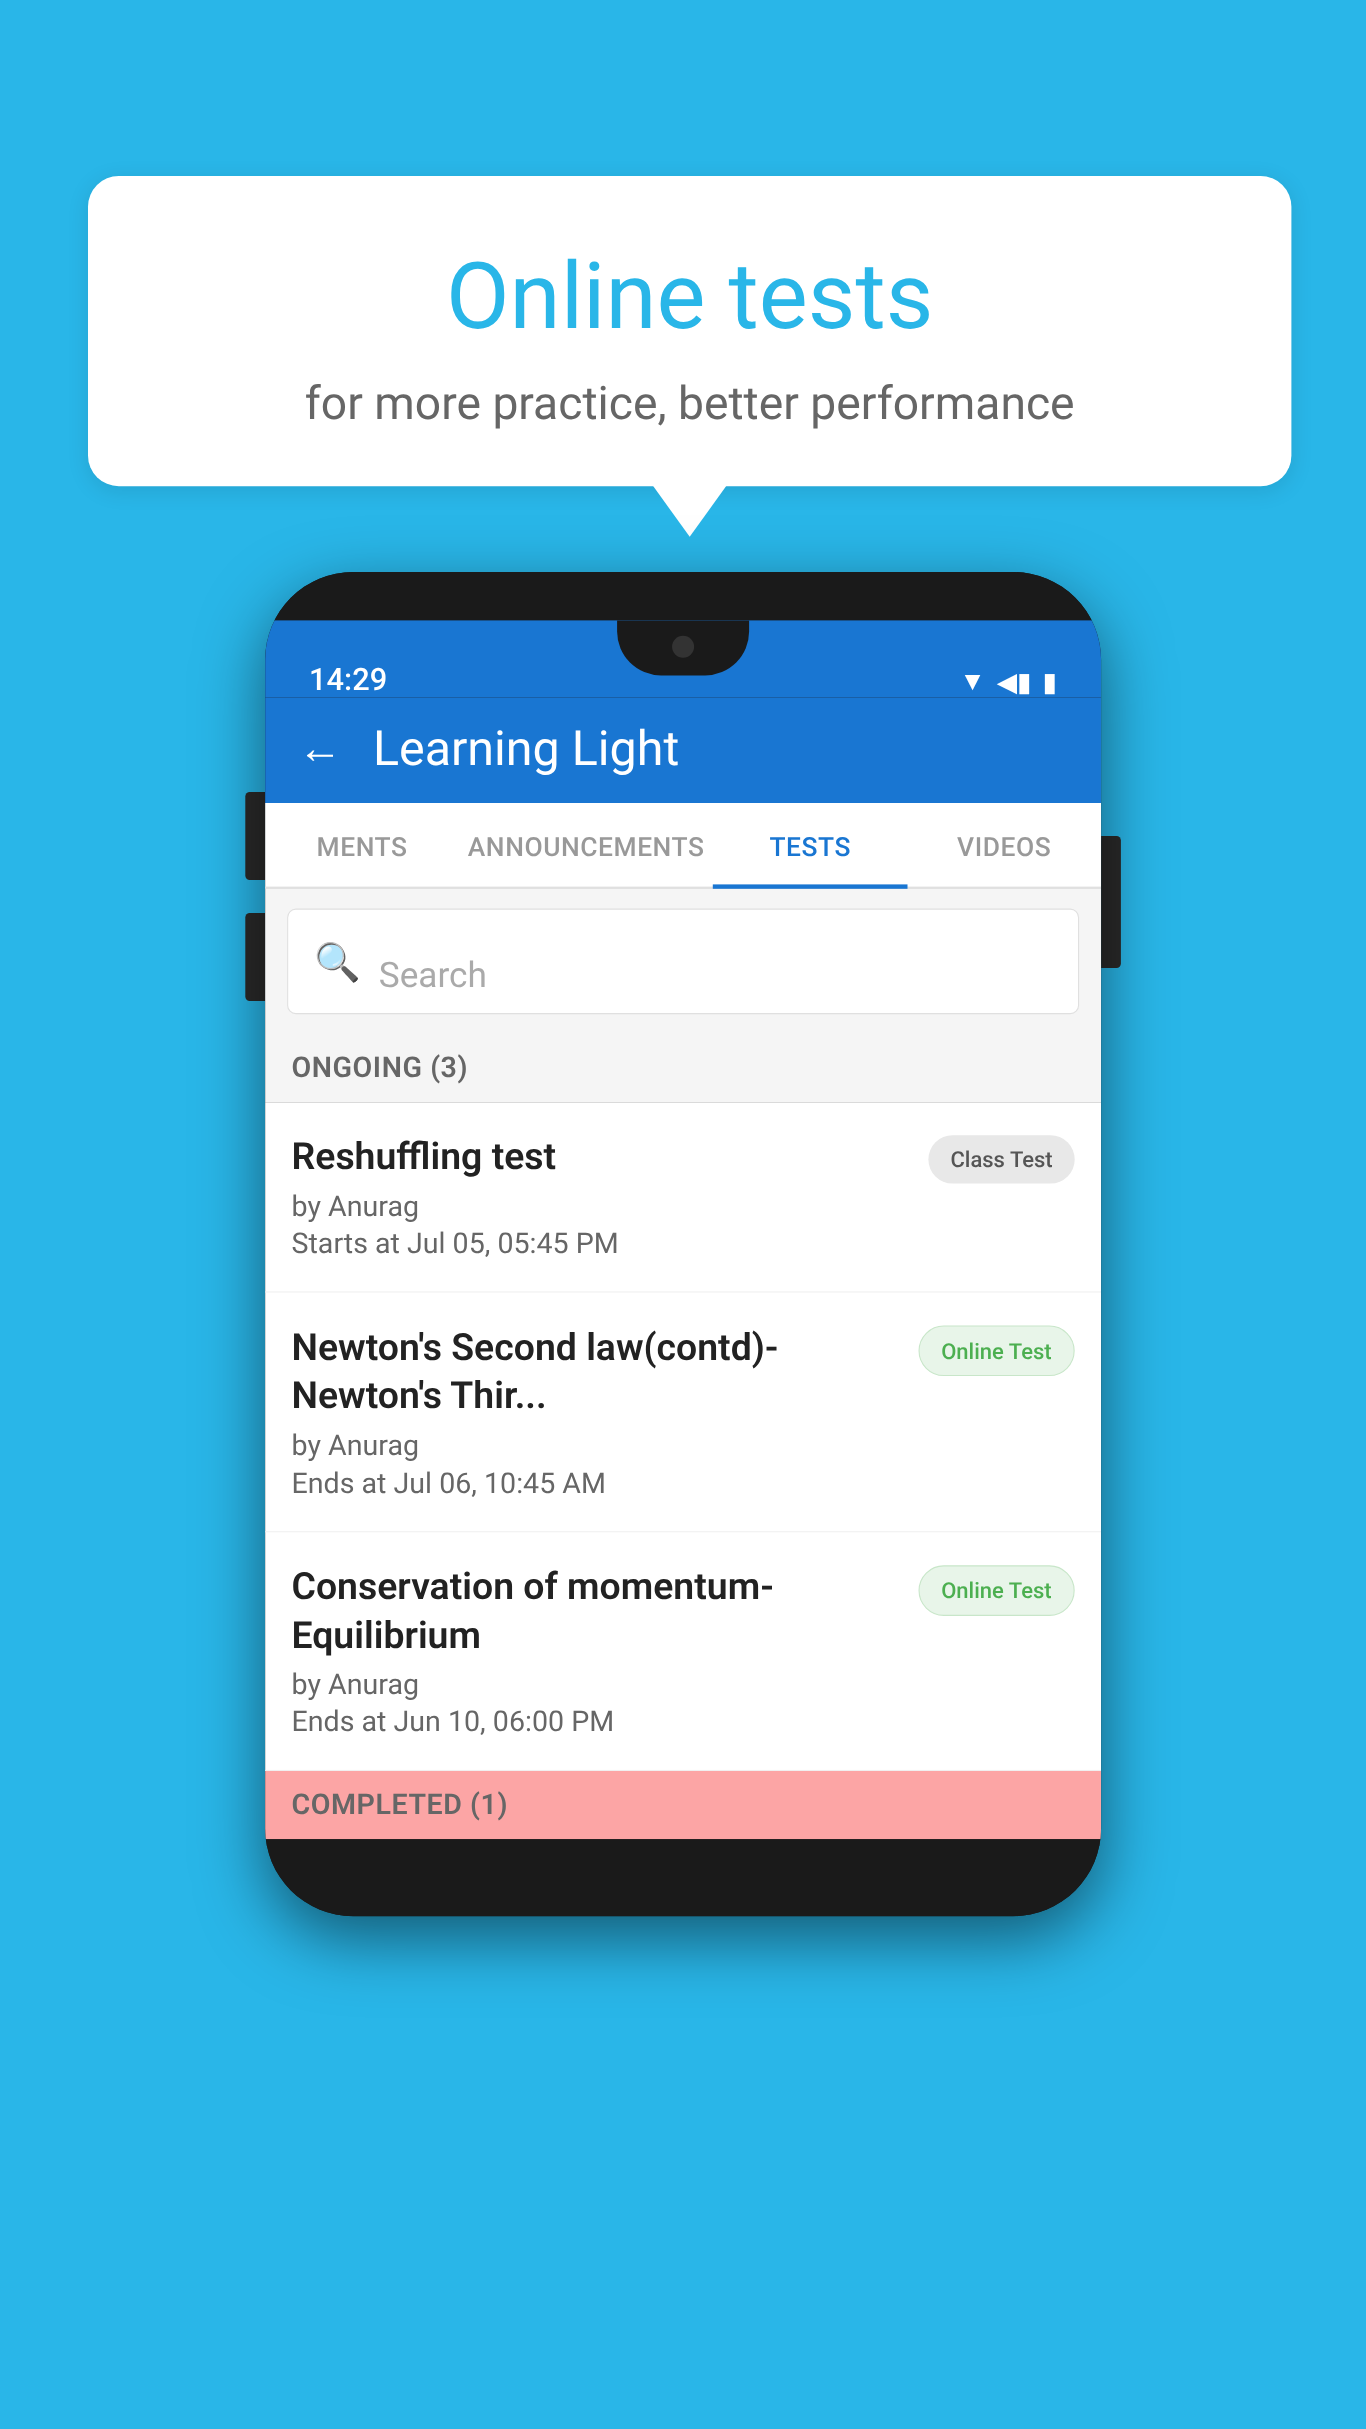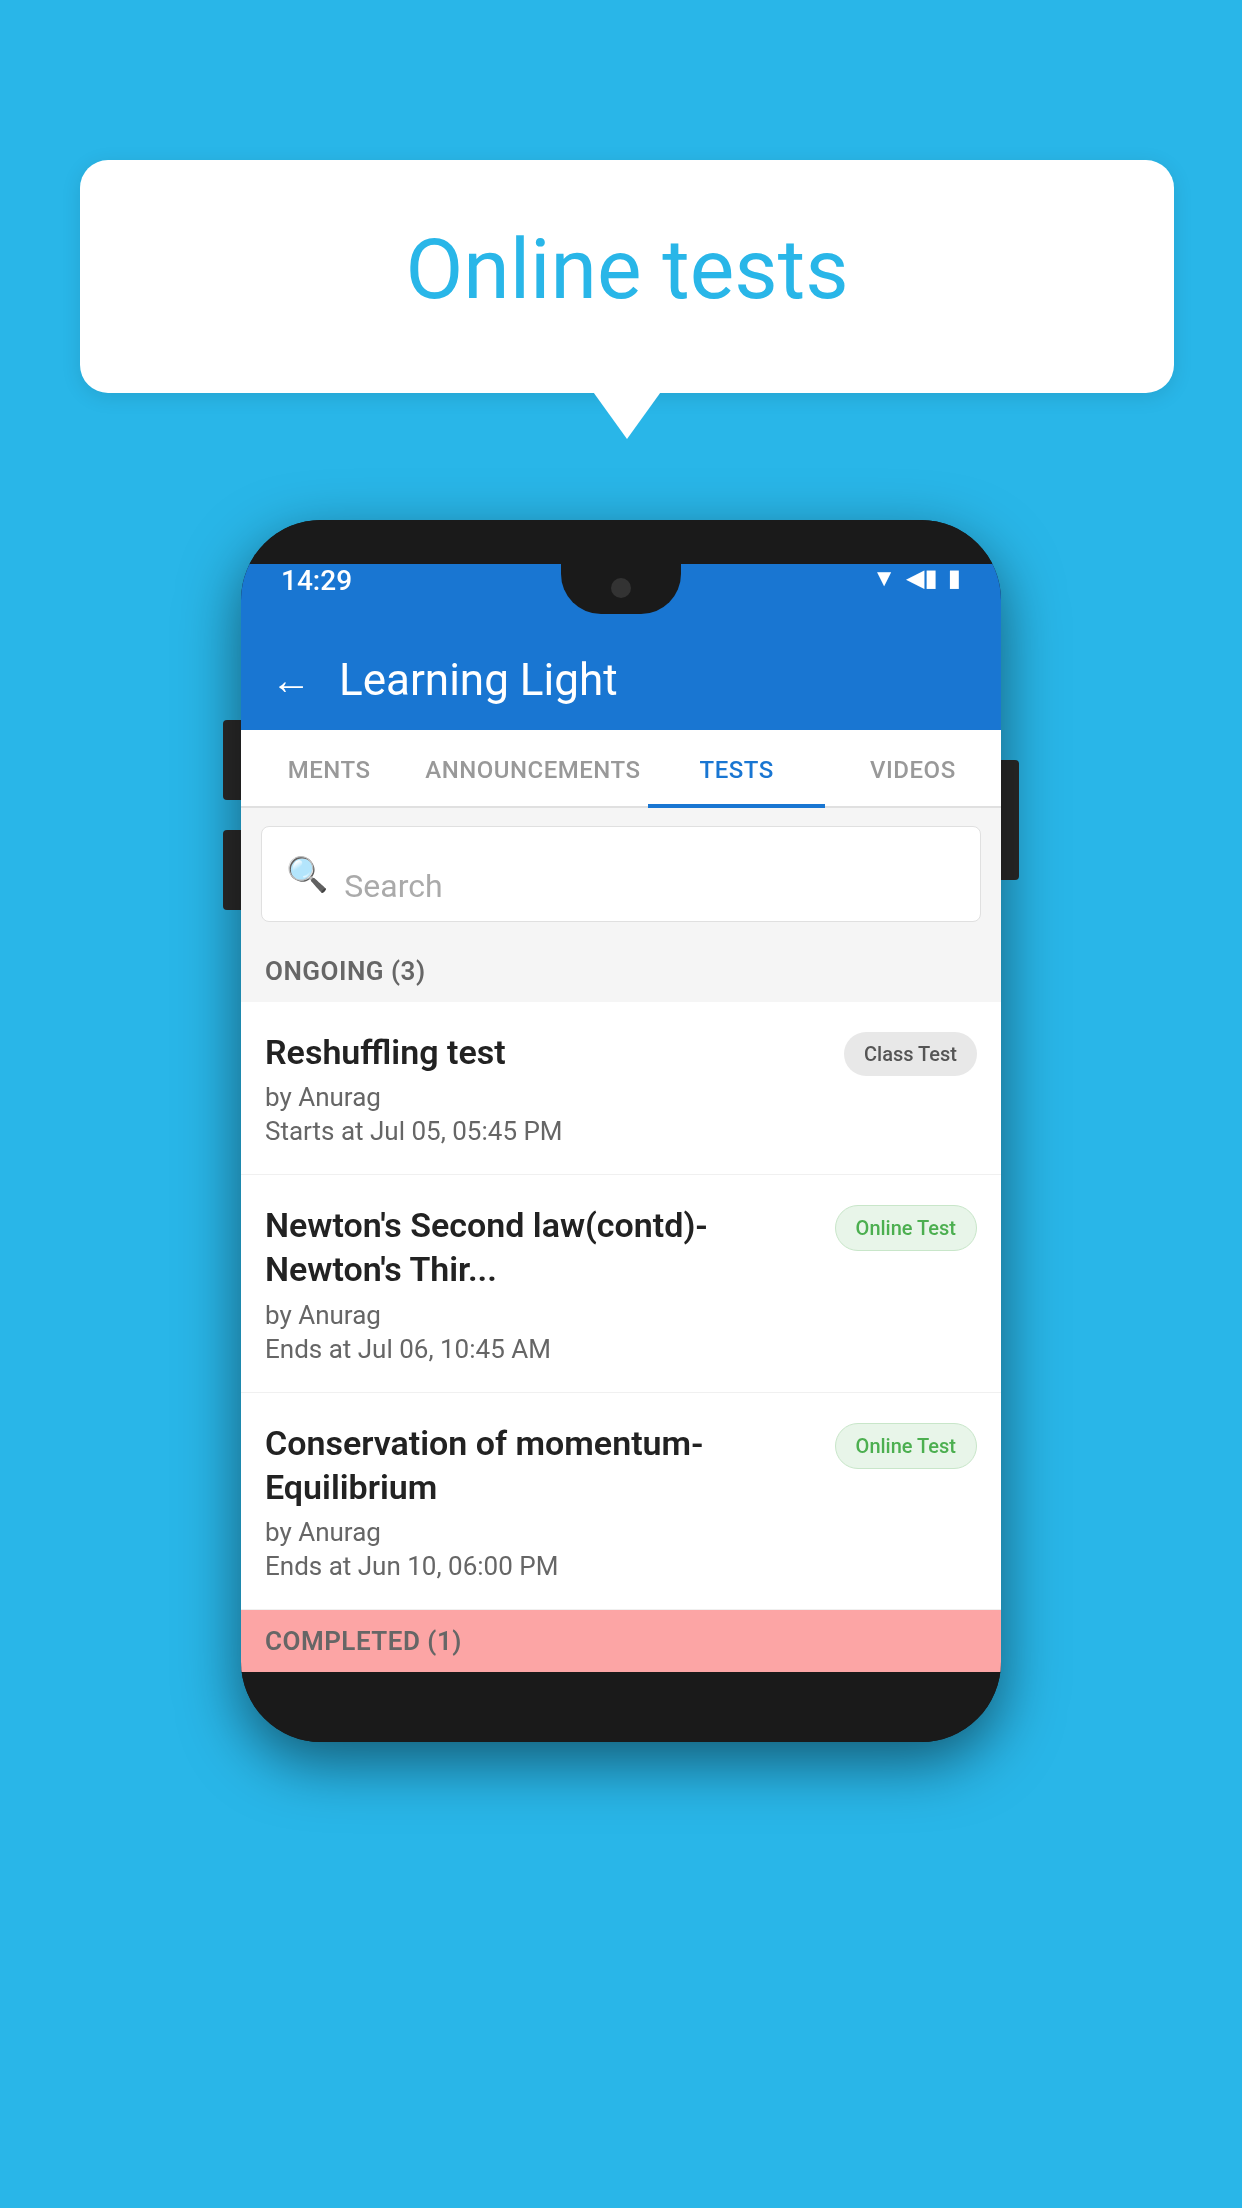--- a/index.html
+++ b/index.html
@@ -69,21 +69,21 @@
       box-shadow: 0 20px 60px rgba(0,0,0,0.5);
       overflow: hidden;
       position: relative;
     }
 
     
     .phone-status-bar {
       background: #1976d2;
       height: 70px;
       display: flex;
-      align-items: flex-start;
+      align-items: flex-end;
       justify-content: space-between;
       padding: 0 40px;
       position: relative;
       gap: 12px;
     }
 
     .phone-notch {
       position: absolute;
       top: 0;
       left: 50%;
@@ -325,20 +325,21 @@
       border-radius: 0 4px 4px 0;
       width: 18px;
       height: 120px;
     }
   </style>
 </head>
 <body>
 
 <div class="speech-bubble">
   <div class="speech-bubble-title">Online tests</div>
+  <div class="speech-bubble-subtitle">for more practice, better performance</div>
 </div>
 
 <div class="phone-wrapper">
   <div class="phone-outer">
     <div class="vol-button vol-up"></div>
     <div class="vol-button vol-down"></div>
     <div class="power-button"></div>
 
     <div class="phone-frame">
       <div class="phone-top-bezel"></div>

